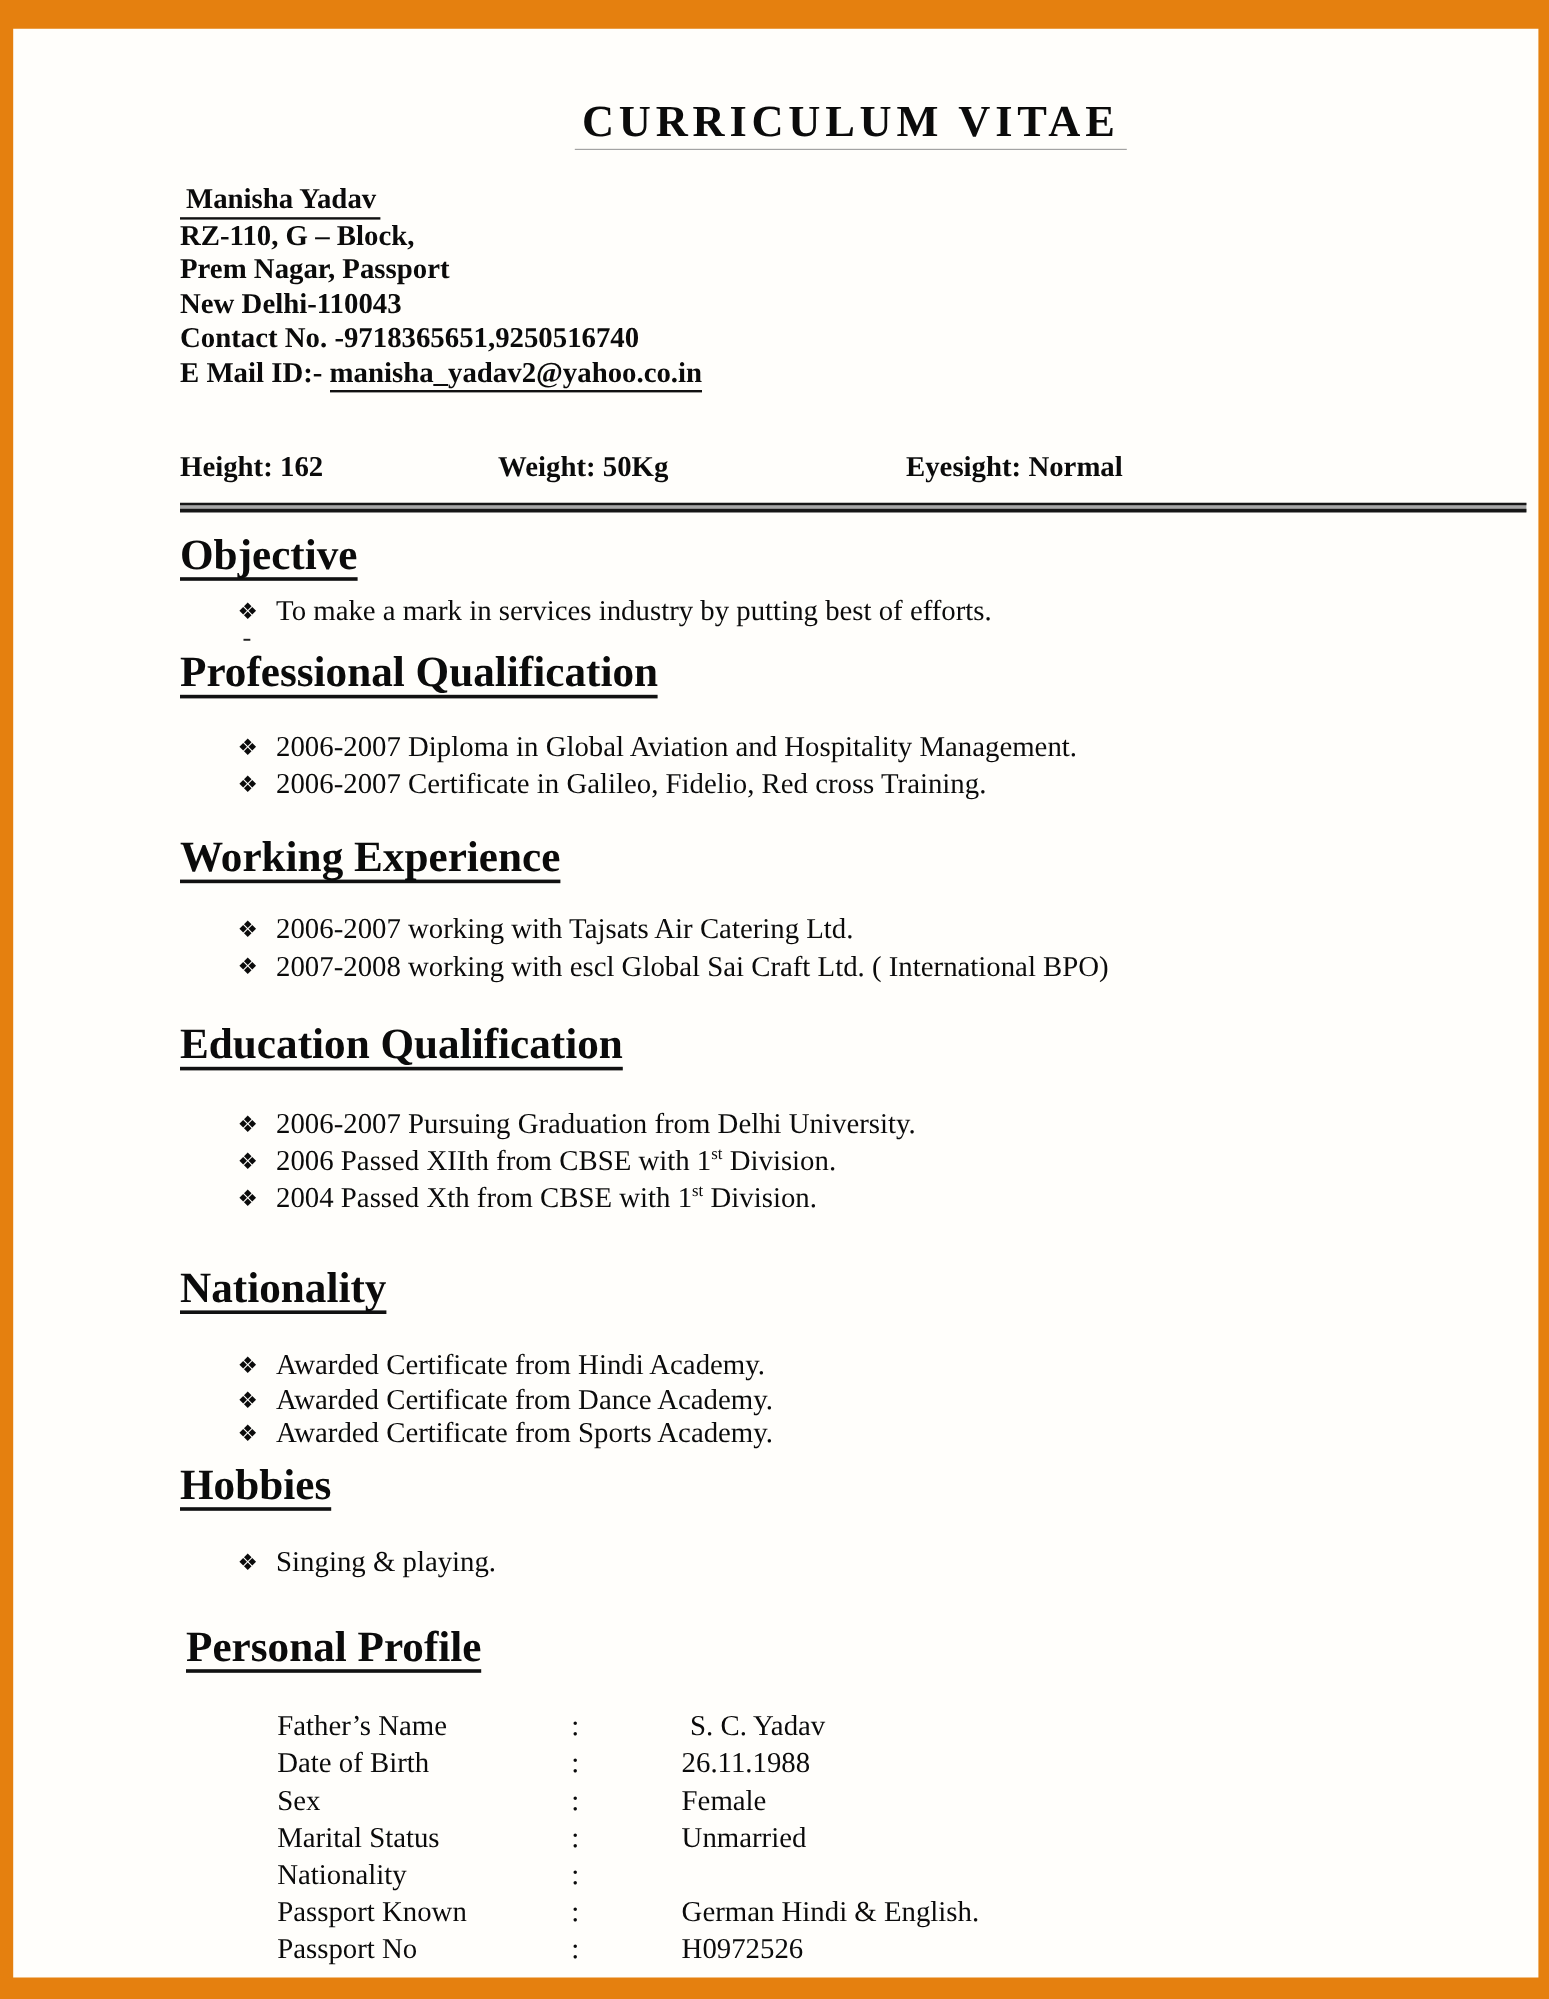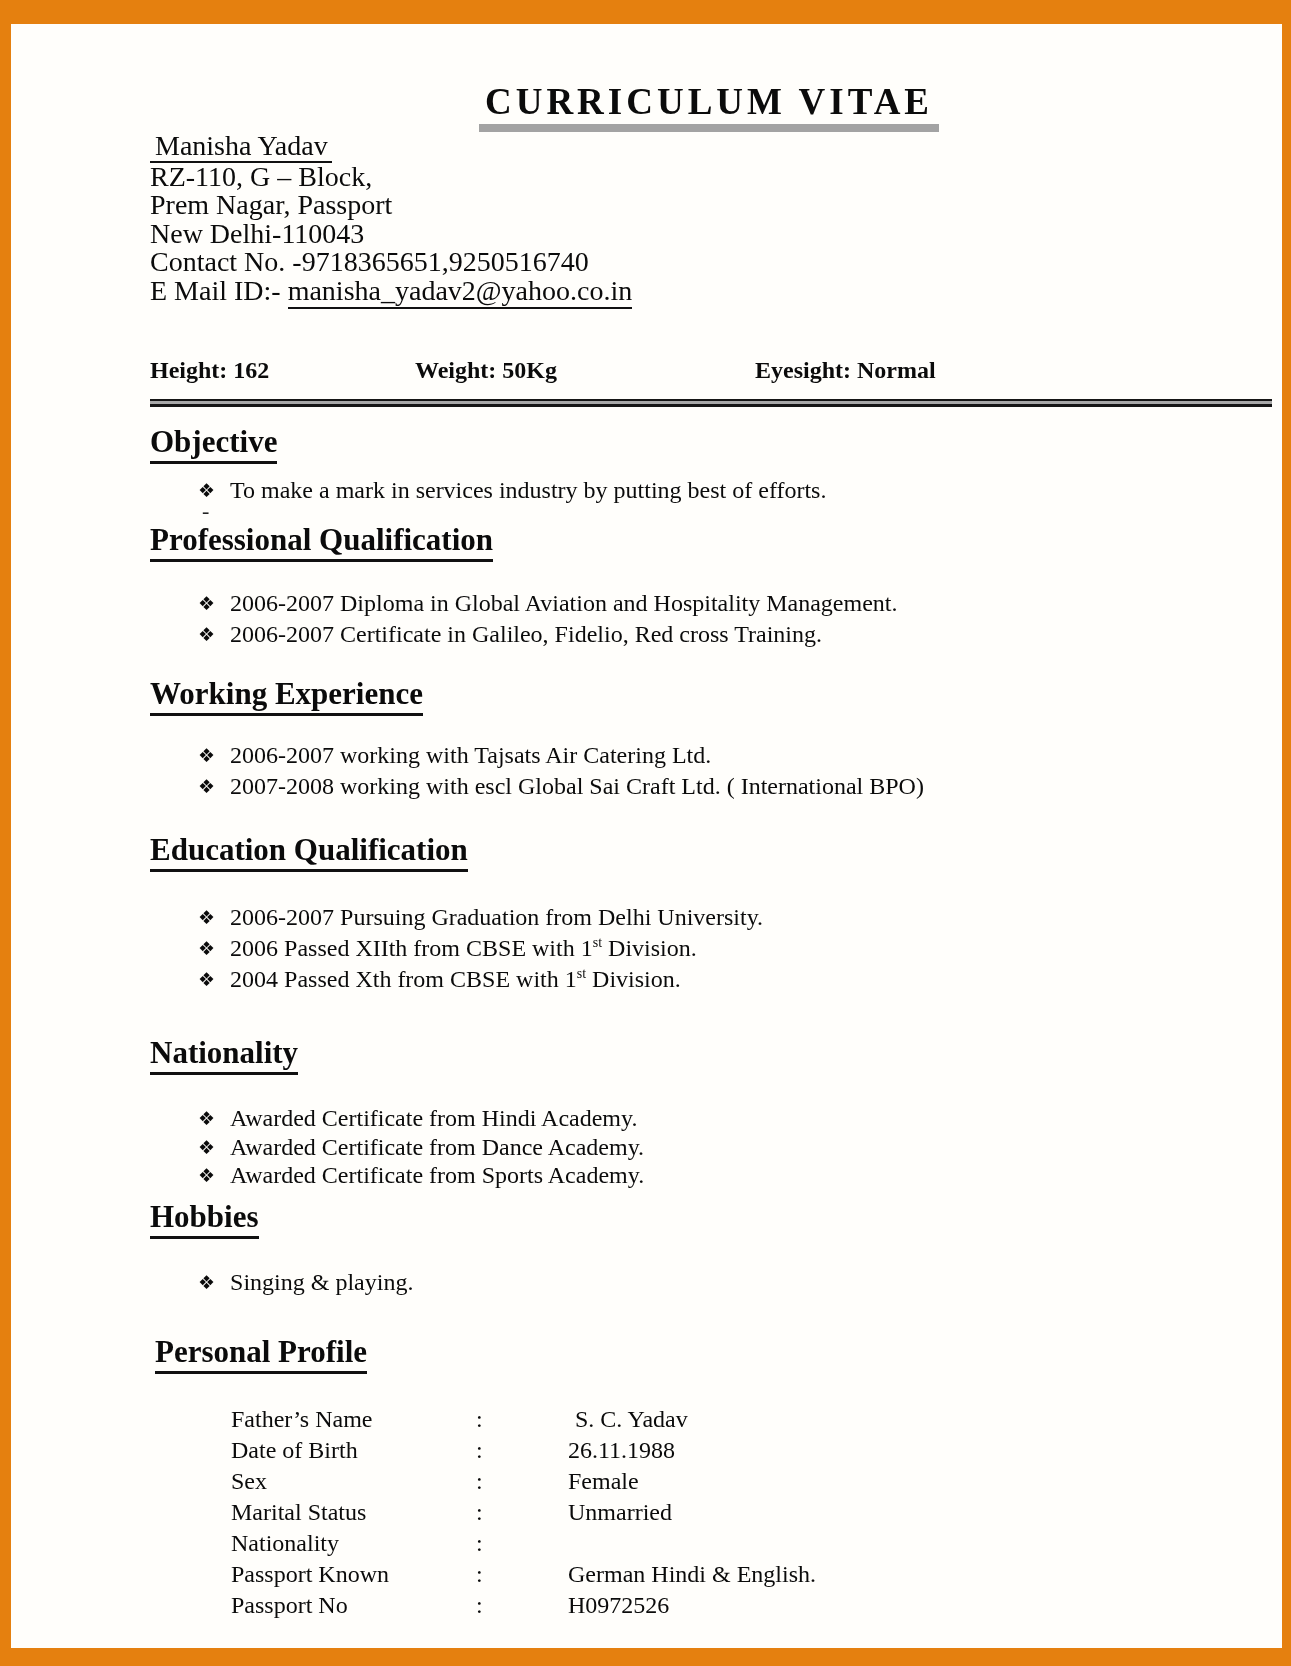--- a/index.html
+++ b/index.html
@@ -20,27 +20,27 @@
     overflow: hidden;
   }
   .content { padding: 0 14px 0 139px; }
 
   
   .title-wrap { text-align: center; margin-top: 56px; }
   .doc-title {
     display: inline-block;
     font-size: 37px; font-weight: bold;
     letter-spacing: 4px;
-    border-bottom: 8px solid #a3a3a3;
+    border-bottom: 1px solid #a3a3a3;
     padding: 0 6px 1px 6px;
     font-family: "Liberation Serif", "DejaVu Serif", serif;
   }
 
   
-  .contact { font-weight: normal; font-size: 28px; line-height: 28.5px; }
+  .contact { margin-top: 27px; font-weight: bold; font-size: 24px; line-height: 28.5px; }
   .contact .name {
     display: inline-block;
     border-bottom: 2px solid #111;
     padding: 0 4px 0 5px;
   }
   .email-line .email {
     border-bottom: 2px solid #111;
     padding-bottom: 1px;
   }
 
@@ -56,21 +56,21 @@
     margin-left: 0px; margin-right: -4px;
     height: 8px;
     border-top: 2px solid #161616;
     border-bottom: 3px solid #161616;
     background: #a8a8a8;
   }
 
   
   .sec-title {
     display: inline-block;
-    font-size: 31px; font-weight: bold;
+    font-size: 36px; font-weight: bold;
     border-bottom: 3px solid #111;
     padding-bottom: 1px;
     line-height: 36px;
   }
   .mt-obj  { margin-top: 17px; }
   .mt-pq   { margin-top: 6px; }
   .mt-we   { margin-top: 26px; }
   .mt-eq   { margin-top: 30px; }
   .mt-ach  { margin-top: 40px; }
   .mt-hob  { margin-top: 8px; }

